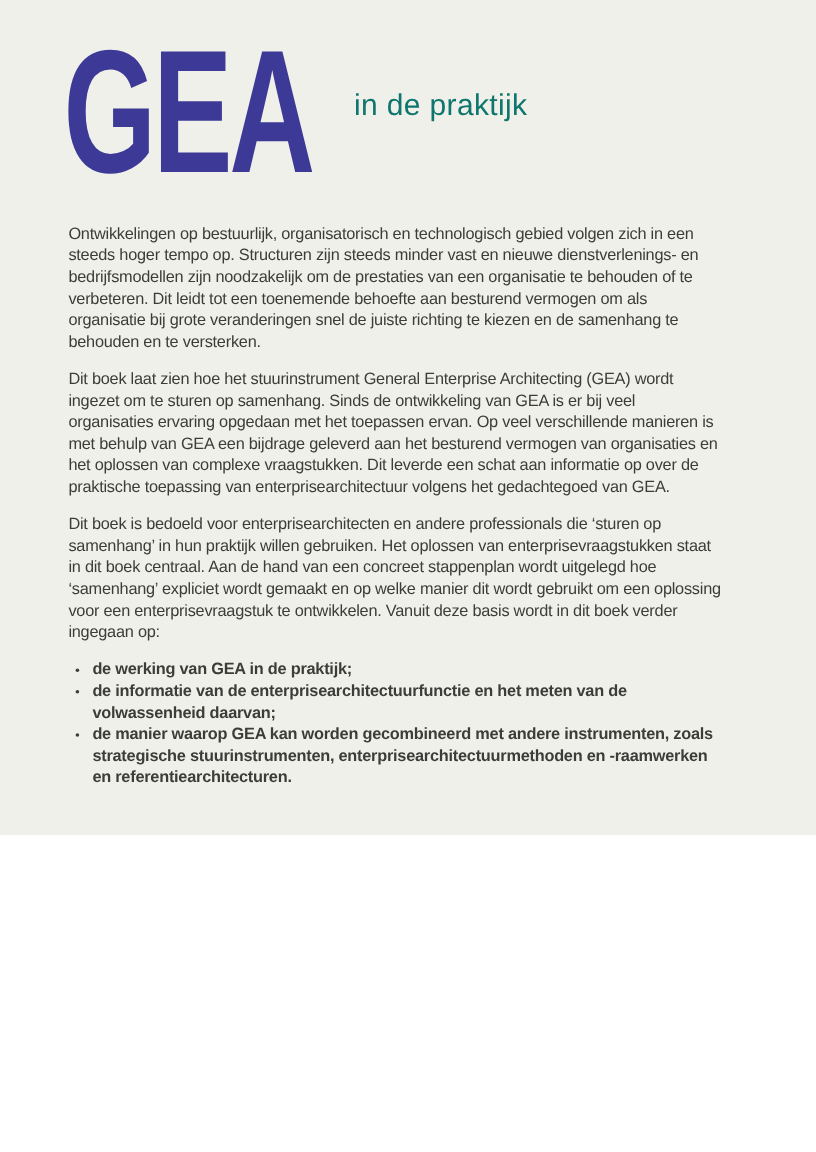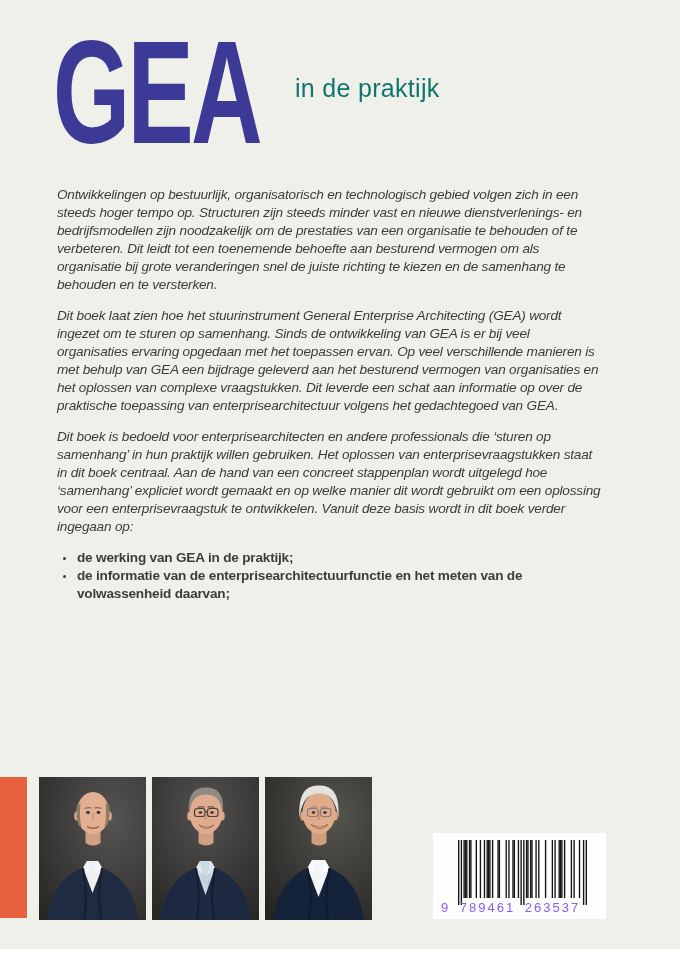--- a/index.html
+++ b/index.html
@@ -1,18 +1,18 @@
 <!DOCTYPE html>
 <html style="--brand-blue: #3d3a97; --accent-orange: #e8613f; --page-bg: #f0f0ea; --text: #3c3c3a; --heading: #1d1d1b;"><head>
 <meta charset="utf-8">
 <style>
   html,body{margin:0;padding:0;}
   .page{
     position:relative;
-    width:680px;height:949px;
+    width:680px;height:696px;
     background:var(--page-bg,#f0f0ea);
     font-family:"Liberation Sans",sans-serif;
     overflow:hidden;
   }
   
   .logo{
     position:absolute;left:53px;top:20px;
     font-size:146px;line-height:146px;font-weight:700;
     letter-spacing:-4px;
     color:var(--brand-blue,#3d3a97);
@@ -27,21 +27,21 @@
   .sub-light{
     font-size:25px;line-height:27px;font-weight:400;
     letter-spacing:.3px;color:#0f766e;margin-top:3px;white-space:nowrap;text-align:right;
   }
   
   .content{
     position:absolute;left:57px;top:186px;width:545px;
     font-size:13.6px;line-height:18px;letter-spacing:-0.2px;
     color:var(--text,#3c3c3a);
   }
-  .content p{margin:0 0 13px 0;font-style:italic;}
+  .content p{margin:0 0 13px 0;}
   .content p.intro{}
   .content p.outro{margin-bottom:0;}
   .content ul{margin:0 0 13px 0;padding:0;list-style:none;font-weight:bold;}
   .content li{position:relative;padding-left:20px;}
   .content li::before{
     content:"";position:absolute;left:6px;top:8px;
     width:3px;height:3px;border-radius:50%;
     background:var(--text,#3c3c3a);
   }
   
@@ -75,20 +75,21 @@
     <div class="sub-light">in de praktijk</div>
   </div>
 
   <div class="content">
     <p class="intro">Ontwikkelingen op bestuurlijk, organisatorisch en technologisch gebied volgen zich in een steeds hoger tempo op. Structuren zijn steeds minder vast en nieuwe dienstverlenings- en bedrijfsmodellen zijn noodzakelijk om de prestaties van een organisatie te behouden of te verbeteren. Dit leidt tot een toenemende behoefte aan besturend vermogen om als organisatie bij grote veranderingen snel de juiste richting te kiezen en de samenhang te behouden en te versterken.</p>
     <p>Dit boek laat zien hoe het stuurinstrument General Enterprise Architecting (GEA) wordt ingezet om te sturen op samenhang. Sinds de ontwikkeling van GEA is er bij veel organisaties ervaring opgedaan met het toepassen ervan. Op veel verschillende manieren is met behulp van GEA een bijdrage geleverd aan het besturend vermogen van organisaties en het oplossen van complexe vraagstukken. Dit leverde een schat aan informatie op over de praktische toepassing van enterprisearchitectuur volgens het gedachtegoed van GEA.</p>
     <p>Dit boek is bedoeld voor enterprisearchitecten en andere professionals die ‘sturen op samenhang’ in hun praktijk willen gebruiken. Het oplossen van enterprisevraagstukken staat in dit boek centraal. Aan de hand van een concreet stappenplan wordt uitgelegd hoe ‘samenhang’ expliciet wordt gemaakt en op welke manier dit wordt gebruikt om een oplossing voor een enterprisevraagstuk te ontwikkelen. Vanuit deze basis wordt in dit boek verder ingegaan op:</p>
     <ul>
       <li>de werking van GEA in de praktijk;</li>
       <li>de informatie van de enterprisearchitectuurfunctie en het meten van de volwassenheid daarvan;</li>
+      <li>de manier waarop GEA kan worden gecombineerd met andere instrumenten, zoals strategische stuurinstrumenten, enterprisearchitectuurmethoden en -raamwerken en referentiearchitecturen.</li>
     </ul>
   </div>
 
   <div class="accent-bar"></div>
 
   <div class="photo photo-1">
     <svg viewBox="0 0 107 143" width="107" height="143" aria-hidden="true">
       <defs>
         <radialGradient id="bg1" cx="0.68" cy="0.30" r="0.95">
           <stop offset="0" stop-color="#575553"></stop>

